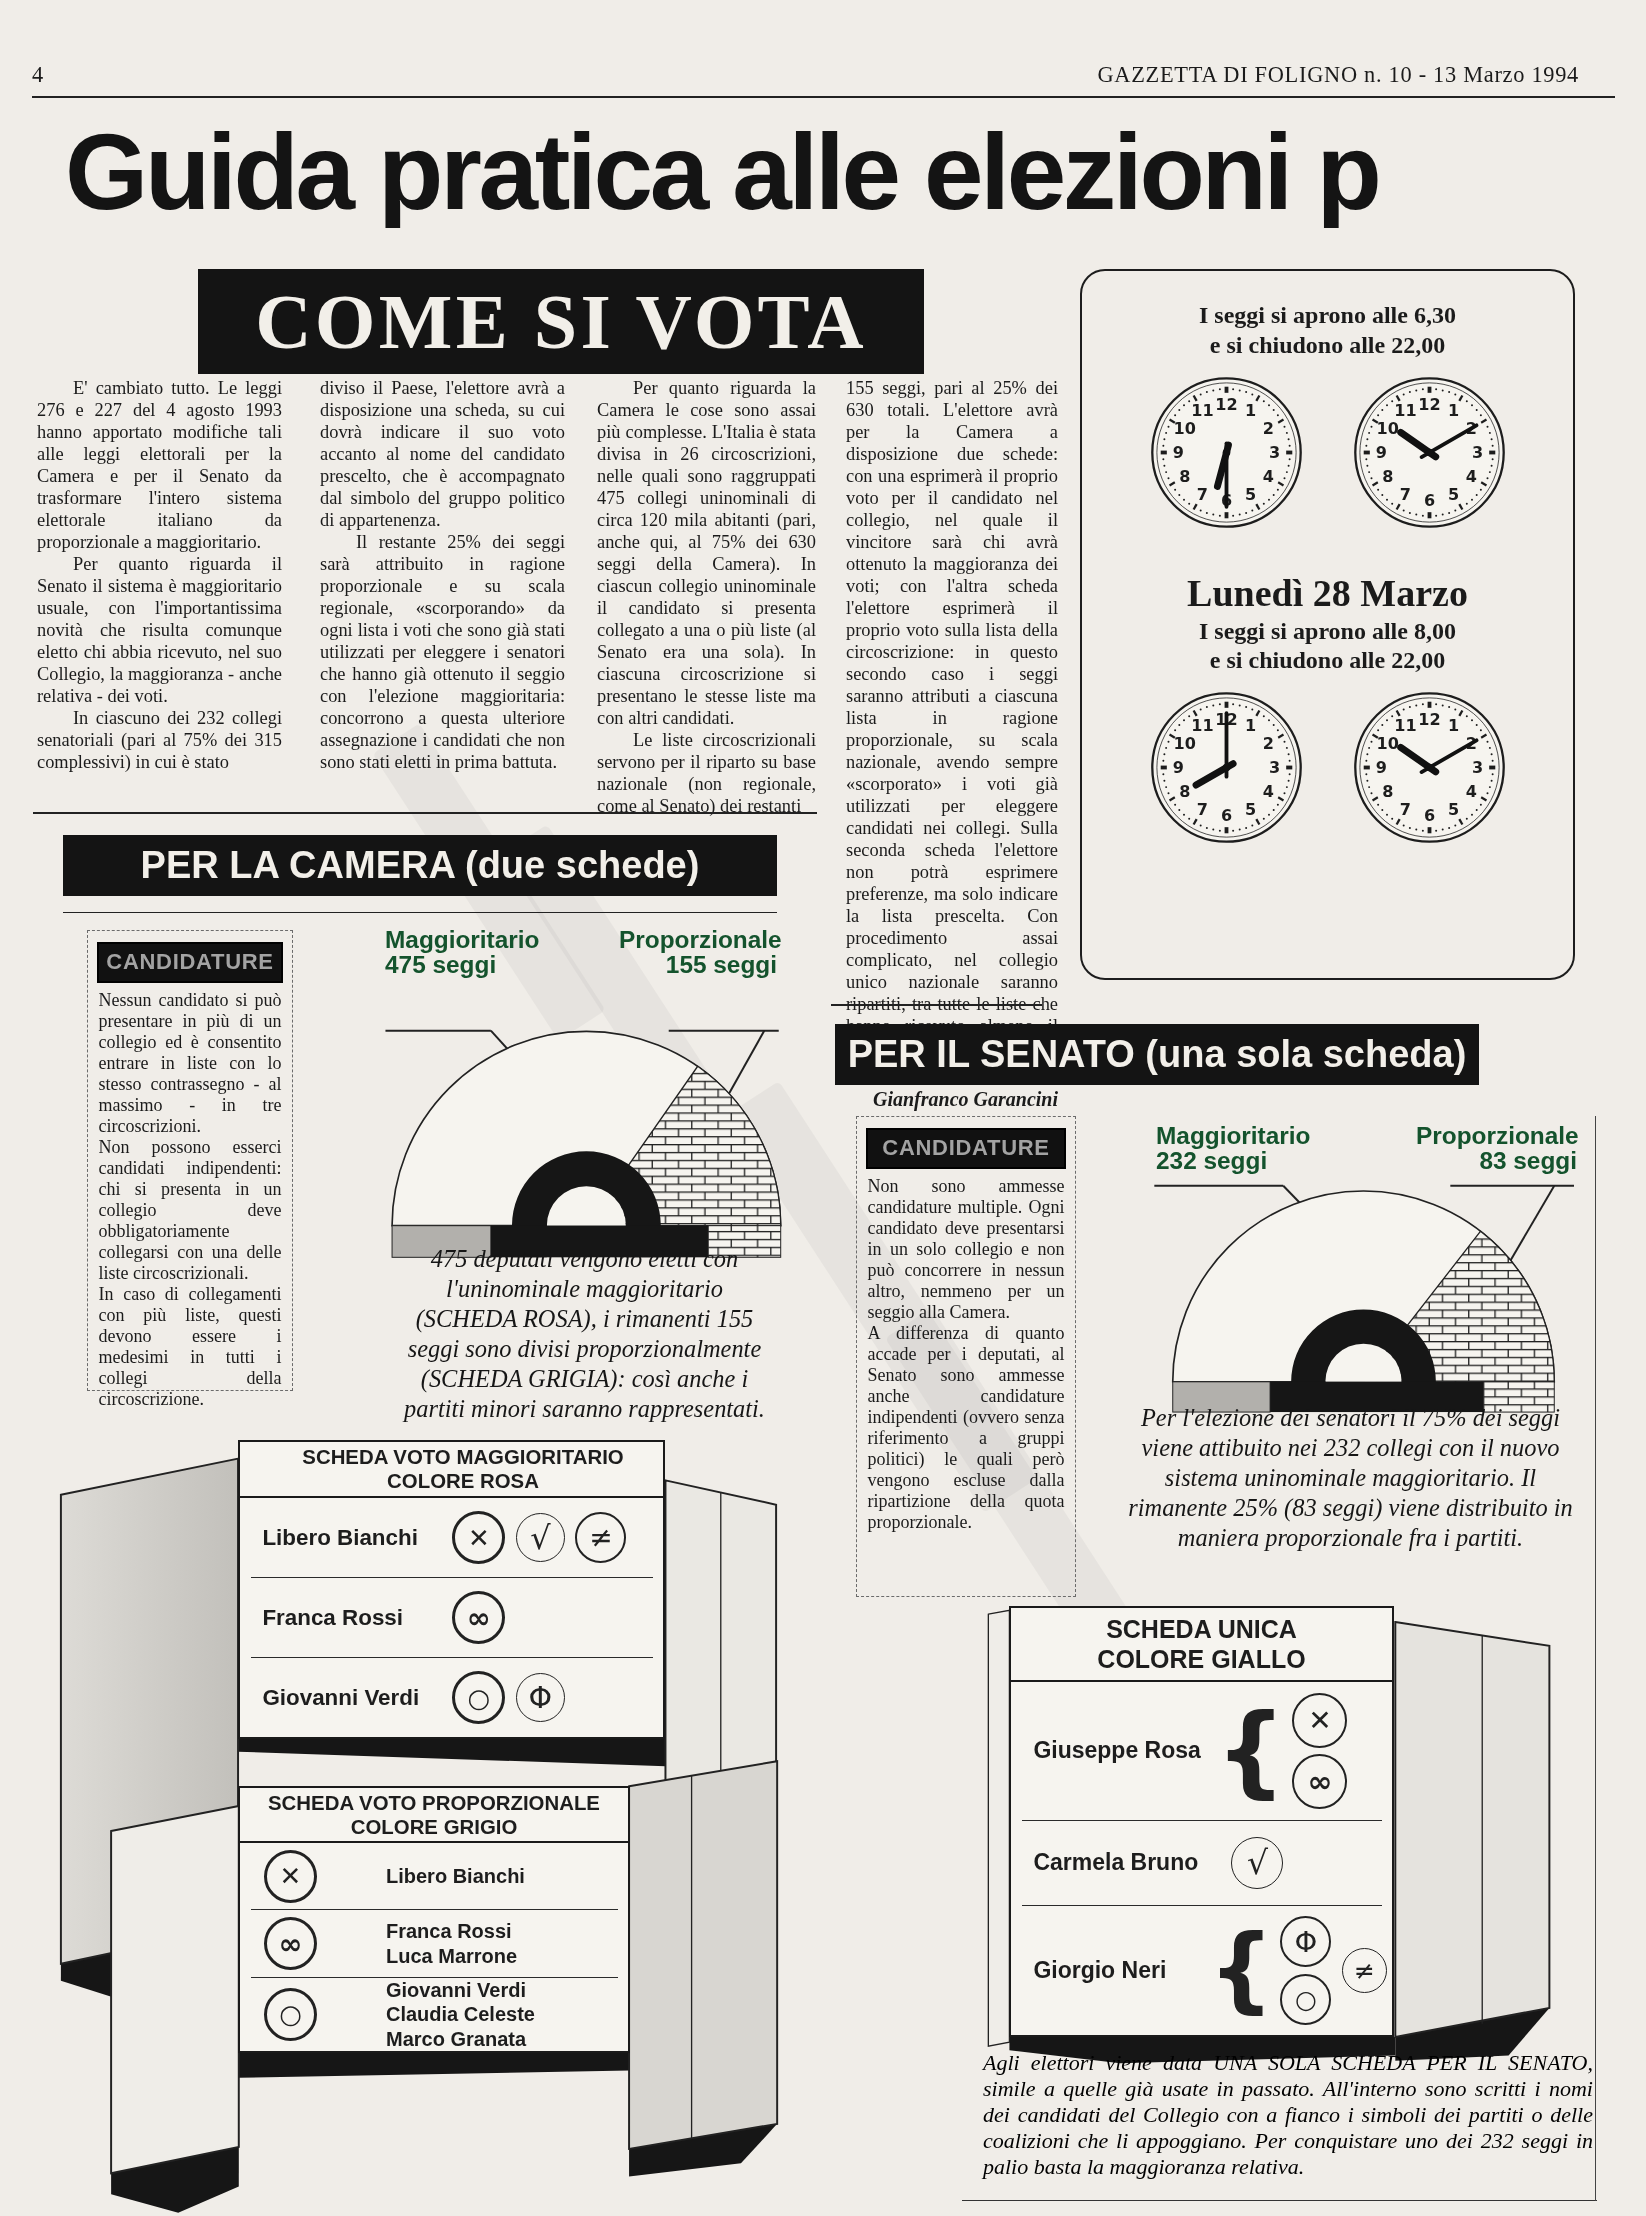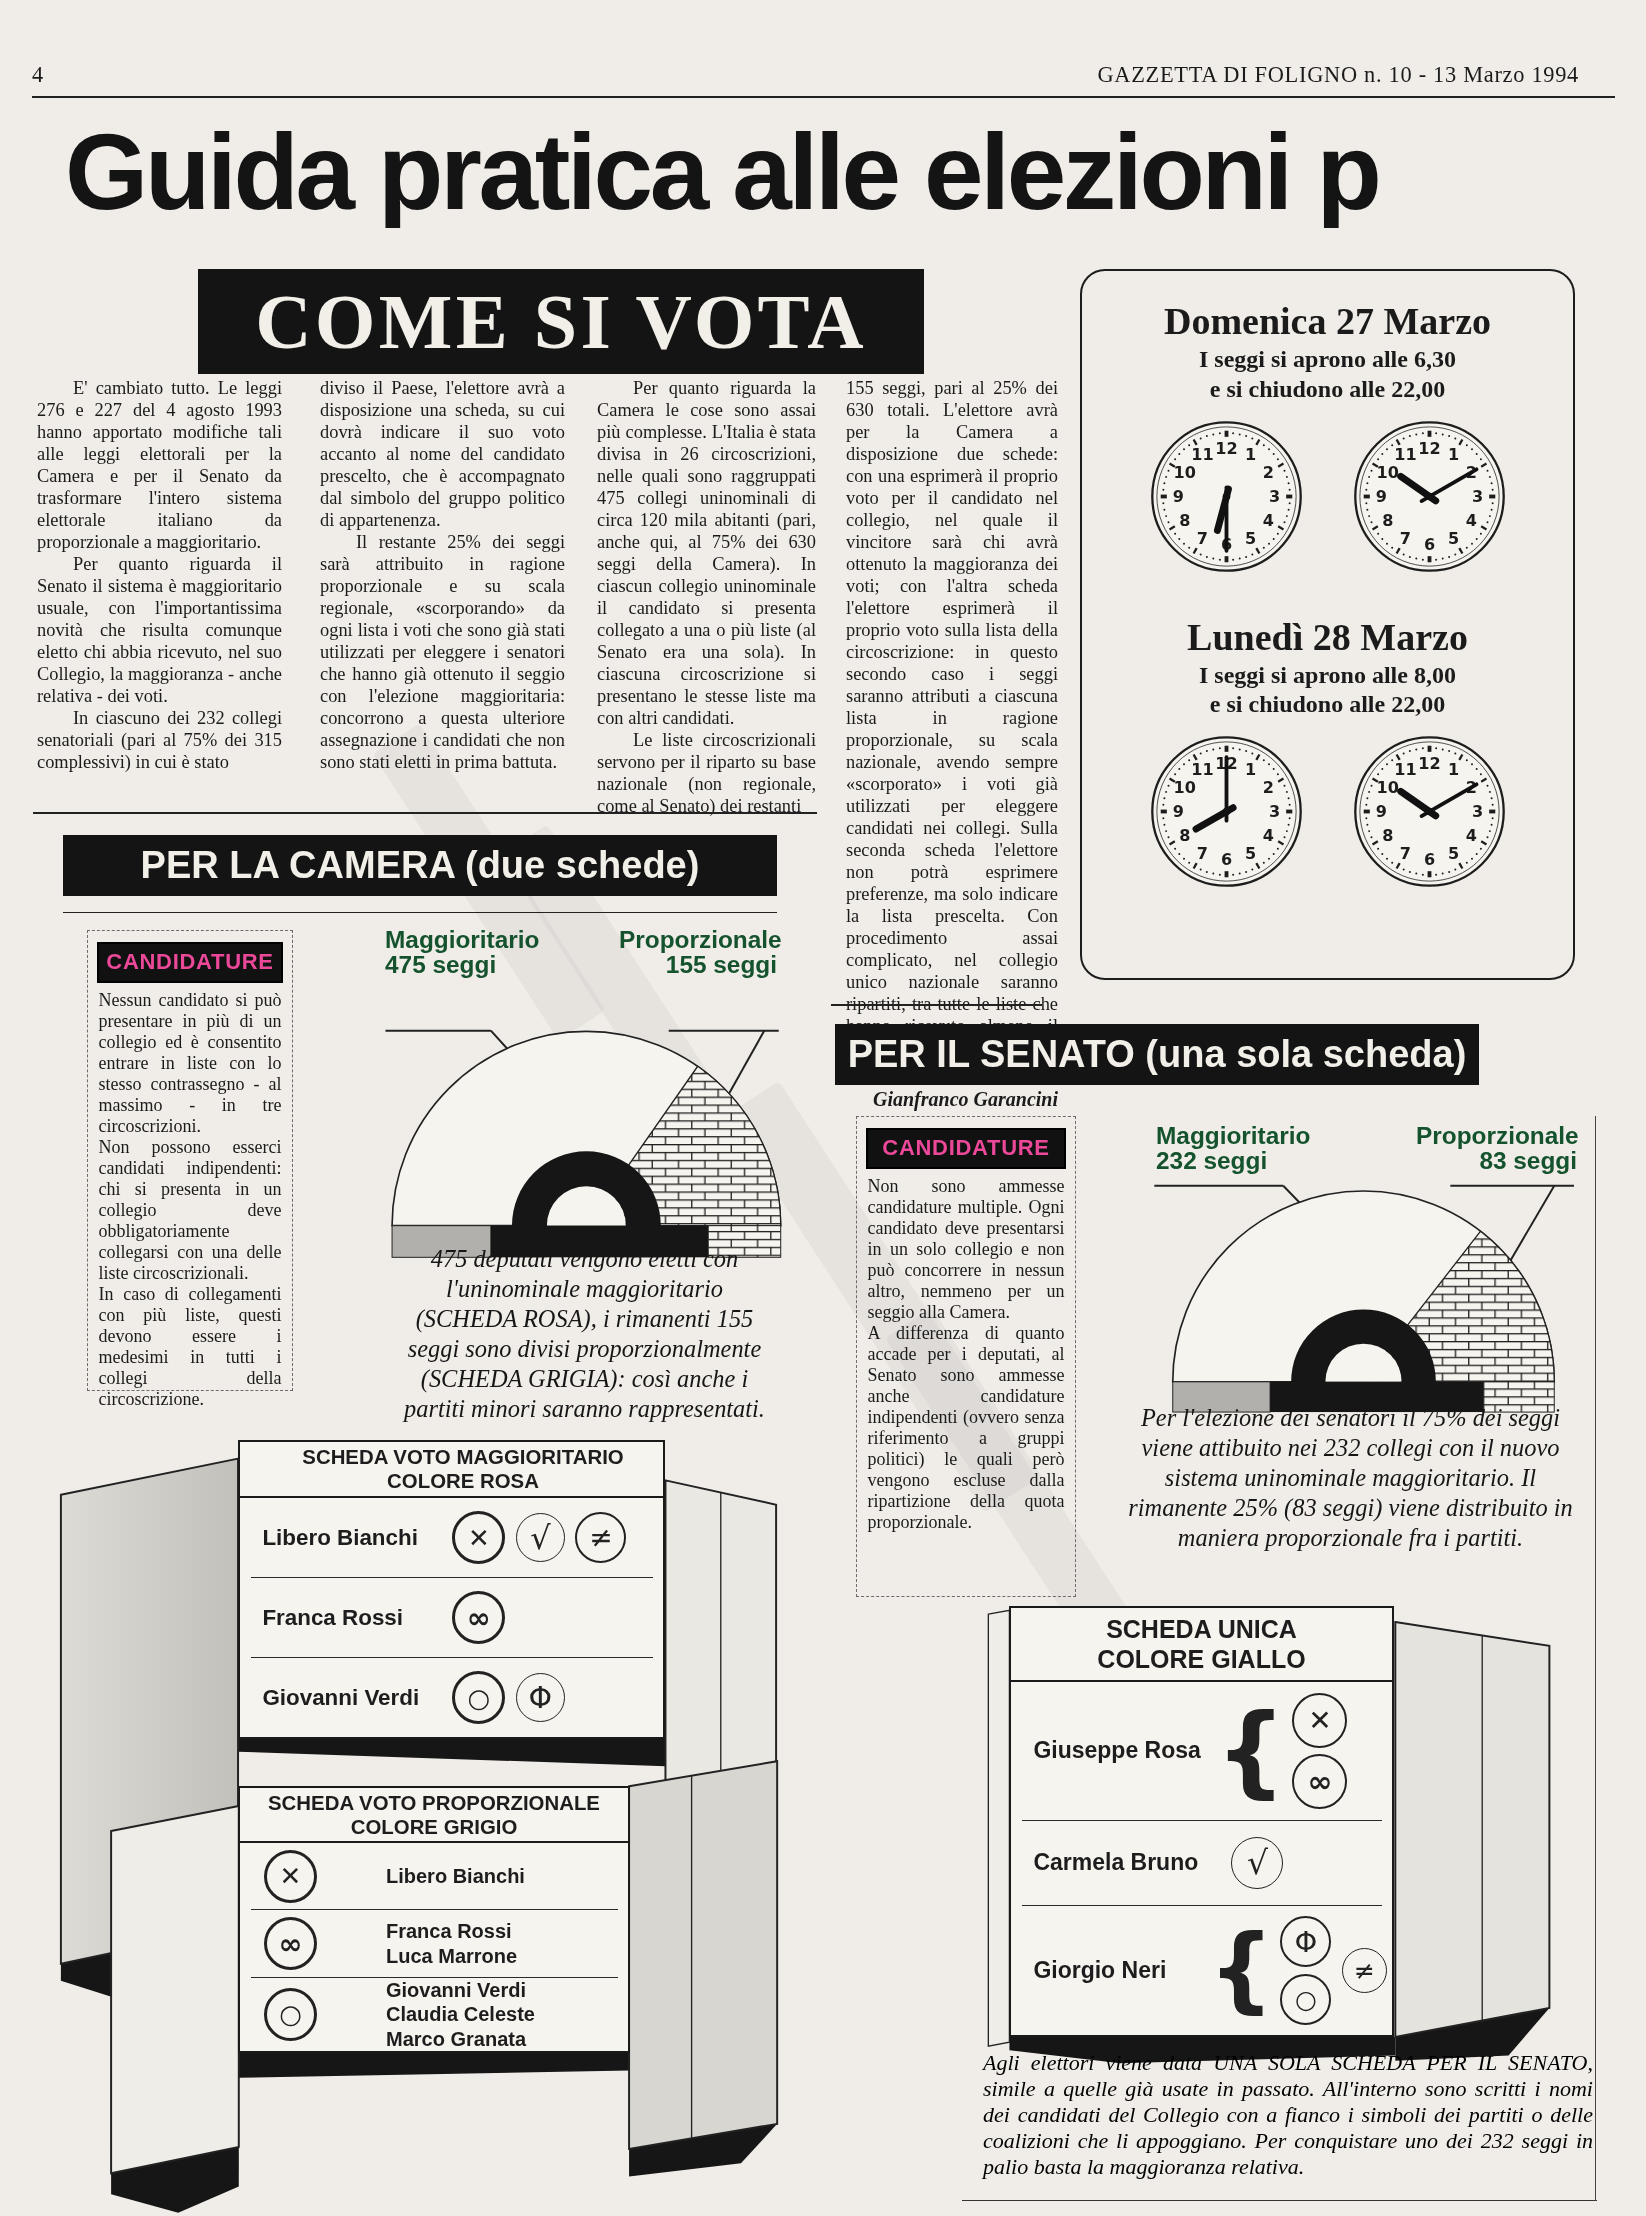--- a/index.html
+++ b/index.html
@@ -29,21 +29,21 @@
   .clockrow svg{width:153px;height:153px;}
   .day2{margin-top:42px !important;}
 
   .bodycol{position:absolute;font-size:18.4px;line-height:22px;text-align:justify;}
   .bodycol p{margin:0;text-indent:36px;}
   .bodycol p.noindent{text-indent:0;}
   .byline{text-indent:0 !important;text-align:right;font-style:italic;font-weight:bold;
           font-size:20px;margin-top:6.6px !important;}
 
   .candbox{border:1.3px dashed #6b6b6b;box-sizing:border-box;background:transparent;}
-  .candhead{background:#111;border:2px solid #000;color:#ec4899;margin:10.5px 9.2px 6.6px;
+  .candhead{background:#111;border:2px solid #000;color:#a3a3a3;margin:10.5px 9.2px 6.6px;
             height:37px;display:flex;align-items:center;justify-content:center;
             font-family:"Liberation Sans",sans-serif;font-weight:bold;font-size:22px;letter-spacing:0.7px;}
   .candtext{padding:1.3px 10.5px 0;font-size:18px;line-height:21px;text-align:justify;white-space:pre-line;}
 
   .diaglabel{position:absolute;font-family:"Liberation Sans",sans-serif;font-weight:bold;
              font-size:24.4px;line-height:25px;color:#14532d;}
   .caption{position:absolute;font-style:italic;font-size:24.4px;line-height:30px;text-align:center;color:#161616;}
   .footcaption{position:absolute;font-style:italic;font-size:22px;line-height:26px;text-align:justify;color:#000000;}
 
   .ballot{position:absolute;background:#f6f4ef;border:2px solid #1a1a1a;box-sizing:border-box;
@@ -78,21 +78,20 @@
   <div class="abs pagenum">4</div>
   <div class="abs masthead">GAZZETTA DI FOLIGNO n. 10 - 13 Marzo 1994</div>
   <div class="abs hrule" style="left:32px;top:96px;width:1583px;"></div>
   <div class="abs headline">Guida pratica alle elezioni p</div>
 
   <div class="abs blackbar come">
     <span>COME SI VOTA</span>
   </div>
 
   <div class="abs clockpanel">
-    <h2>Domenica 27 Marzo</h2>
     <p class="pl">I seggi si aprono alle 6,30</p>
     <p class="pl" style="margin-top:-1.3px">e si chiudono alle 22,00</p>
     <div class="clockrow">
       <svg viewBox="0 0 200 200">
           <circle cx="100" cy="100" r="97" fill="#f6f4ef" stroke="#1d1d1d" stroke-width="3"></circle>
           <circle cx="100" cy="100" r="91" fill="none" stroke="#1d1d1d" stroke-width="1"></circle>
           <line x1="100" y1="22" x2="100" y2="14" stroke="#1d1d1d" stroke-width="5"></line>
           <circle cx="108.67586245121524" cy="17.454682684433322" r="1.3" fill="#1d1d1d"></circle>
           <circle cx="117.25667033787403" cy="18.813749139094128" r="1.3" fill="#1d1d1d"></circle>
           <circle cx="125.64841053312063" cy="21.062309147502262" r="1.3" fill="#1d1d1d"></circle>

